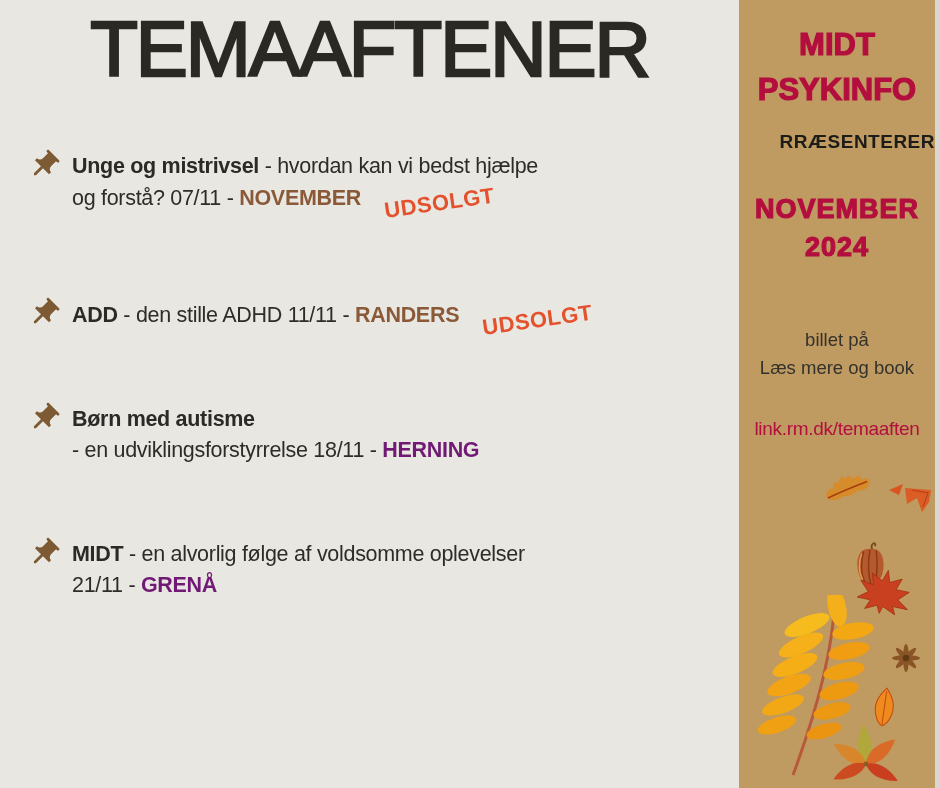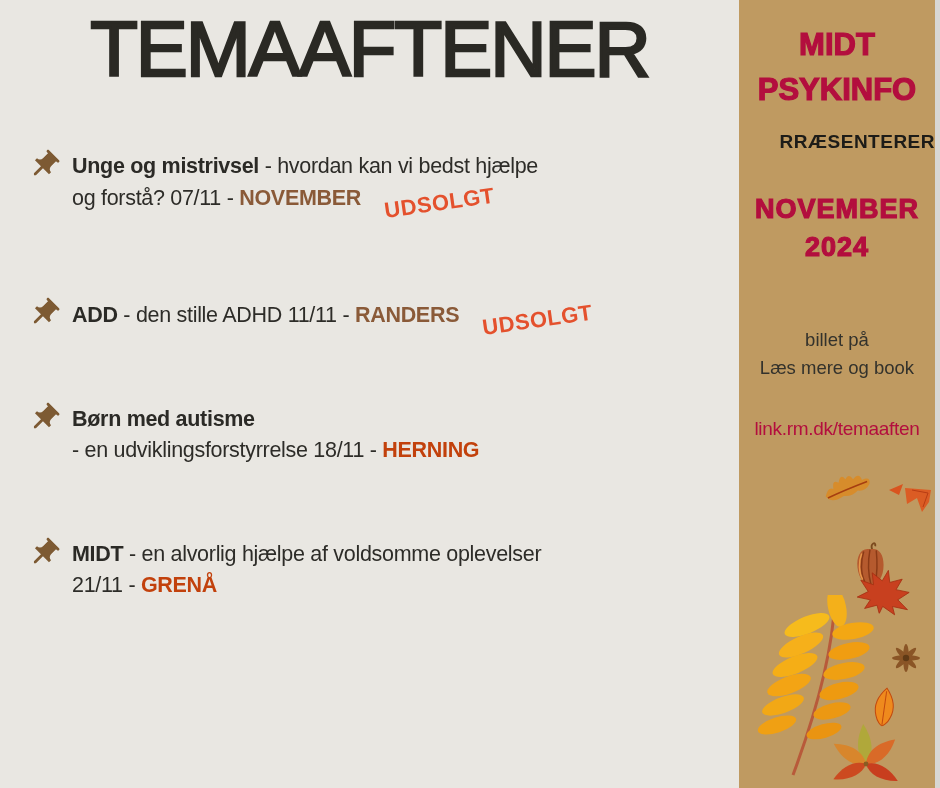--- a/index.html
+++ b/index.html
@@ -23,21 +23,21 @@
     display:inline-block; transform:rotate(45deg);
   }
   .pin svg { width:34px; height:34px; fill:#7d5a33; }
   .etext {
     margin-left:47px; font-size:21.5px; line-height:31px;
     color:#2d2c28; letter-spacing:-0.3px; font-weight:400;
   }
   .etext b { font-weight:700; color:#2b2a26; }
   .loc { font-weight:700; }
   .loc.dark  { color:#8a5a38; }
-  .loc.terra { color:#c2410c; }
+  .loc.terra { color:#701a75; }
   .soldout {
     display:inline-block; margin-left:10px;
     transform:rotate(-8deg) translate(12px,7px);
     color:#e4512d; font-weight:700; font-size:22px; letter-spacing:0.5px;
   }
 
   
   .sidebar { position:absolute; left:739px; top:0; width:196px; height:788px; background:#bf9a61; }
   .edge-strip { position:absolute; left:935px; top:0; width:5px; height:788px; background:#d8d7d4; }
 
@@ -110,21 +110,21 @@
       </div>
     </div>
 
     <div class="event" style="top:539px">
       <span class="pin">
         <svg viewBox="0 0 24 24">
             <path d="M16,9V4h1c0.55,0,1-0.45,1-1s-0.45-1-1-1H7C6.45,2,6,2.45,6,3s0.45,1,1,1h1v5c0,1.66-1.34,3-3,3v2h5.97v7l1,1l1-1v-7H19v-2C17.34,12,16,10.66,16,9z"></path>
           </svg>
       </span>
       <div class="etext">
-        <b>MIDT</b><span> - en alvorlig hjælpe af voldsomme oplevelser</span><br>
+        <b>MIDT</b><span> - en alvorlig følge af voldsomme oplevelser</span><br>
         <span>21/11 - </span><span class="loc terra">GRENÅ</span>
       </div>
     </div>
 
 
   </div>
 
   <div class="sidebar">
 
     <div class="sb-center brand">

